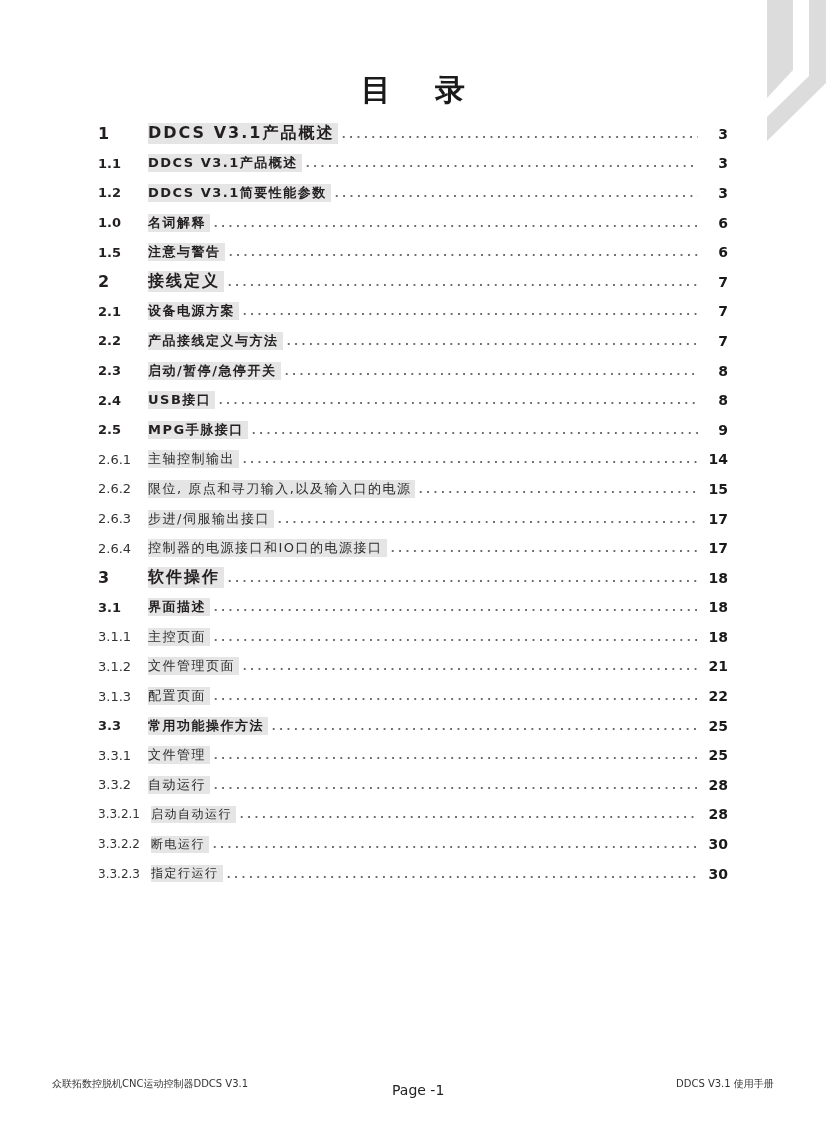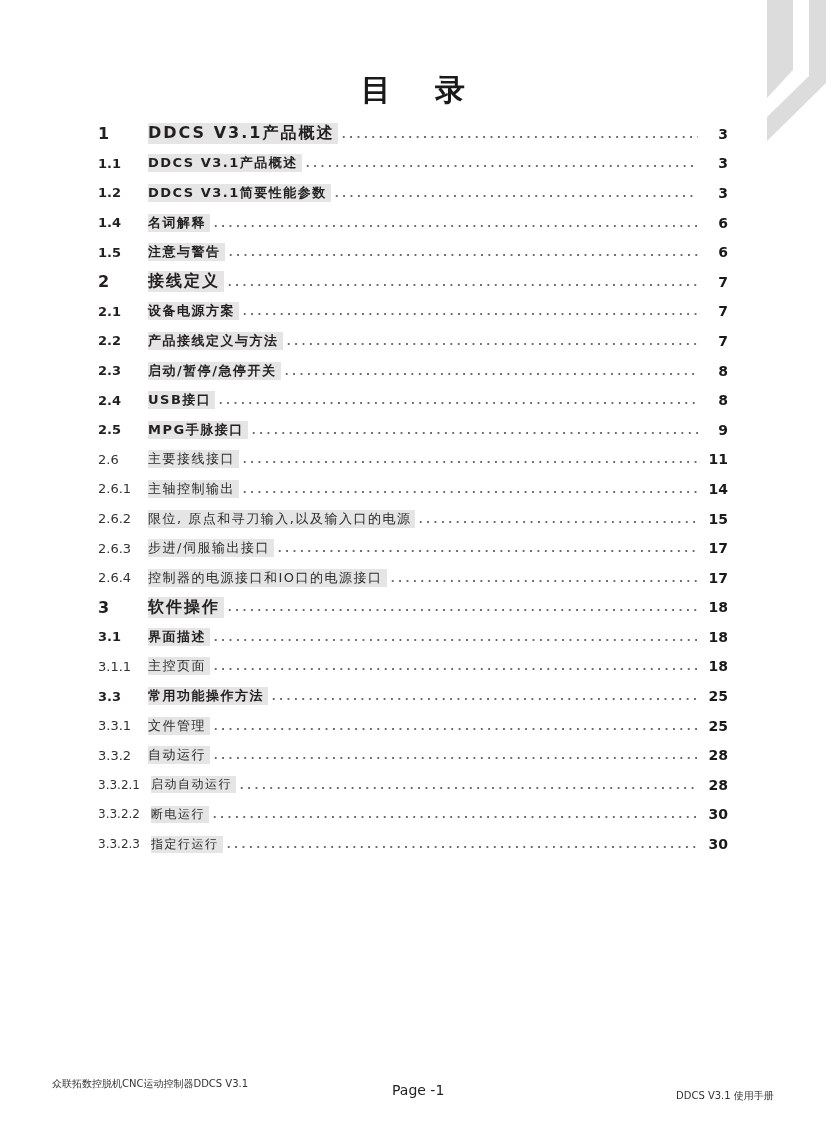--- a/index.html
+++ b/index.html
@@ -31,21 +31,21 @@
   .lvl1 .label { font-size: 16px; letter-spacing: 2px; }
   .lvl2 { font-size: 13px; font-weight: bold; }
   .lvl3 { font-size: 13px; font-weight: normal; }
   .lvl4 { font-size: 12px; font-weight: normal; }
   .lvl3 .label, .lvl4 .label { color: #2b2b2b; }
   .lvl3 .num, .lvl4 .num { color: #333; }
   .lvl4 .label { left: 53px; }
   .page { font-weight: bold; font-size: 14px; color: #1a1a1a; }
   .footer-left { position: absolute; left: 52px; top: 1077px; font-size: 10px; color: #333; }
   .footer-center { position: absolute; left: 392px; top: 1082px; font-size: 14px; color: #222; }
-  .footer-right { position: absolute; left: 676px; top: 1077px; font-size: 10px; color: #333; margin-top: 12px; }
+  .footer-right { position: absolute; left: 676px; top: 1077px; font-size: 10px; color: #333; }
 </style>
 </head>
 <body>
 
 <svg class="corner-deco" viewBox="0 0 76 150">
   <polygon points="17,0 43,0 43,70 17,98" fill="#dcdcdc"></polygon>
   <polygon points="59,0 76,0 76,83 17,141 17,117 59,76" fill="#dcdcdc"></polygon>
 </svg>
 
 <div class="title">目录</div>
@@ -63,21 +63,21 @@
       <span class="label">DDCS V3.1产品概述</span>
       <span class="page">3</span>
     </div>
     <div class="toc-row lvl2">
       <span class="num">1.2</span>
       <span class="dots" style="left: 235px;"></span>
       <span class="label">DDCS V3.1简要性能参数</span>
       <span class="page">3</span>
     </div>
     <div class="toc-row lvl2">
-      <span class="num">1.4</span>
+      <span class="num">1.0</span>
       <span class="dots" style="left: 114px;"></span>
       <span class="label">名词解释</span>
       <span class="page">6</span>
     </div>
     <div class="toc-row lvl2">
       <span class="num">1.5</span>
       <span class="dots" style="left: 129px;"></span>
       <span class="label">注意与警告</span>
       <span class="page">6</span>
     </div>
@@ -111,26 +111,20 @@
       <span class="label">USB接口</span>
       <span class="page">8</span>
     </div>
     <div class="toc-row lvl2">
       <span class="num">2.5</span>
       <span class="dots" style="left: 152px;"></span>
       <span class="label">MPG手脉接口</span>
       <span class="page">9</span>
     </div>
     <div class="toc-row lvl3">
-      <span class="num">2.6</span>
-      <span class="dots" style="left: 143px;"></span>
-      <span class="label">主要接线接口</span>
-      <span class="page">11</span>
-    </div>
-    <div class="toc-row lvl3">
       <span class="num">2.6.1</span>
       <span class="dots" style="left: 143px;"></span>
       <span class="label">主轴控制输出</span>
       <span class="page">14</span>
     </div>
     <div class="toc-row lvl3">
       <span class="num">2.6.2</span>
       <span class="dots" style="left: 319px;"></span>
       <span class="label">限位, 原点和寻刀输入,以及输入口的电源</span>
       <span class="page">15</span>
@@ -158,20 +152,32 @@
       <span class="dots" style="left: 114px;"></span>
       <span class="label">界面描述</span>
       <span class="page">18</span>
     </div>
     <div class="toc-row lvl3">
       <span class="num">3.1.1</span>
       <span class="dots" style="left: 114px;"></span>
       <span class="label">主控页面</span>
       <span class="page">18</span>
     </div>
+    <div class="toc-row lvl3">
+      <span class="num">3.1.2</span>
+      <span class="dots" style="left: 143px;"></span>
+      <span class="label">文件管理页面</span>
+      <span class="page">21</span>
+    </div>
+    <div class="toc-row lvl3">
+      <span class="num">3.1.3</span>
+      <span class="dots" style="left: 114px;"></span>
+      <span class="label">配置页面</span>
+      <span class="page">22</span>
+    </div>
     <div class="toc-row lvl2">
       <span class="num">3.3</span>
       <span class="dots" style="left: 172px;"></span>
       <span class="label">常用功能操作方法</span>
       <span class="page">25</span>
     </div>
     <div class="toc-row lvl3">
       <span class="num">3.3.1</span>
       <span class="dots" style="left: 114px;"></span>
       <span class="label">文件管理</span>

